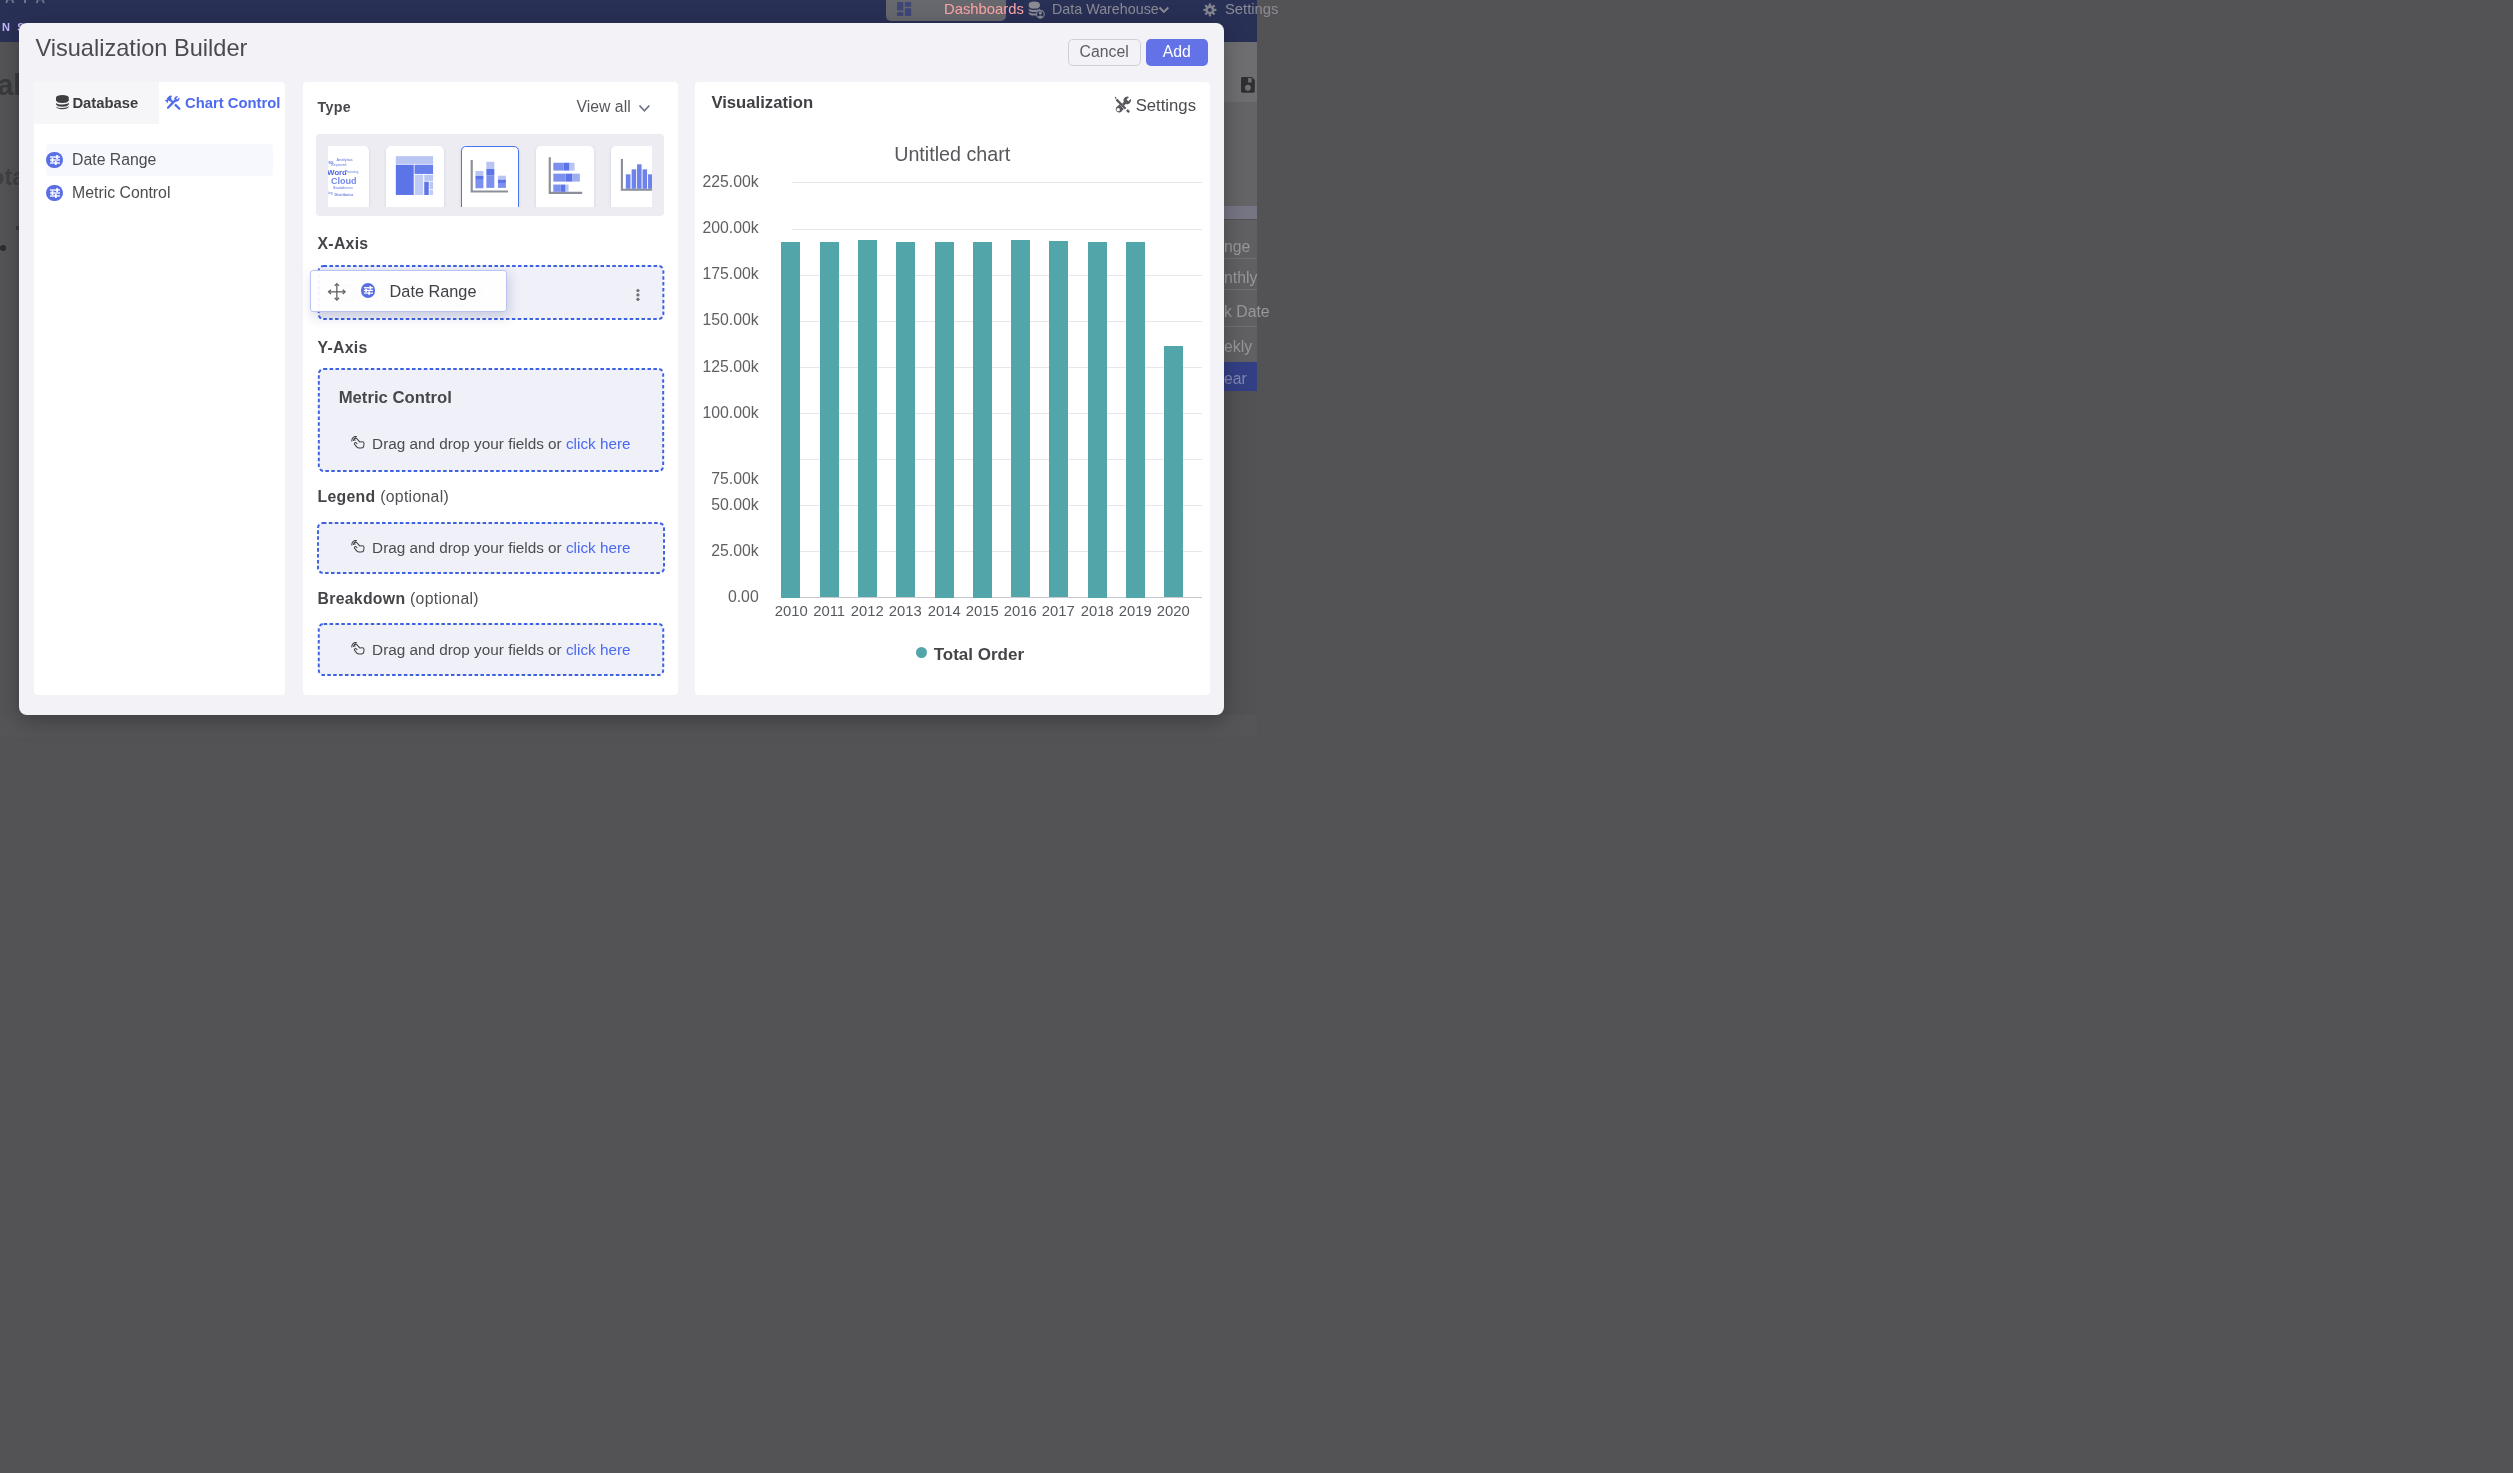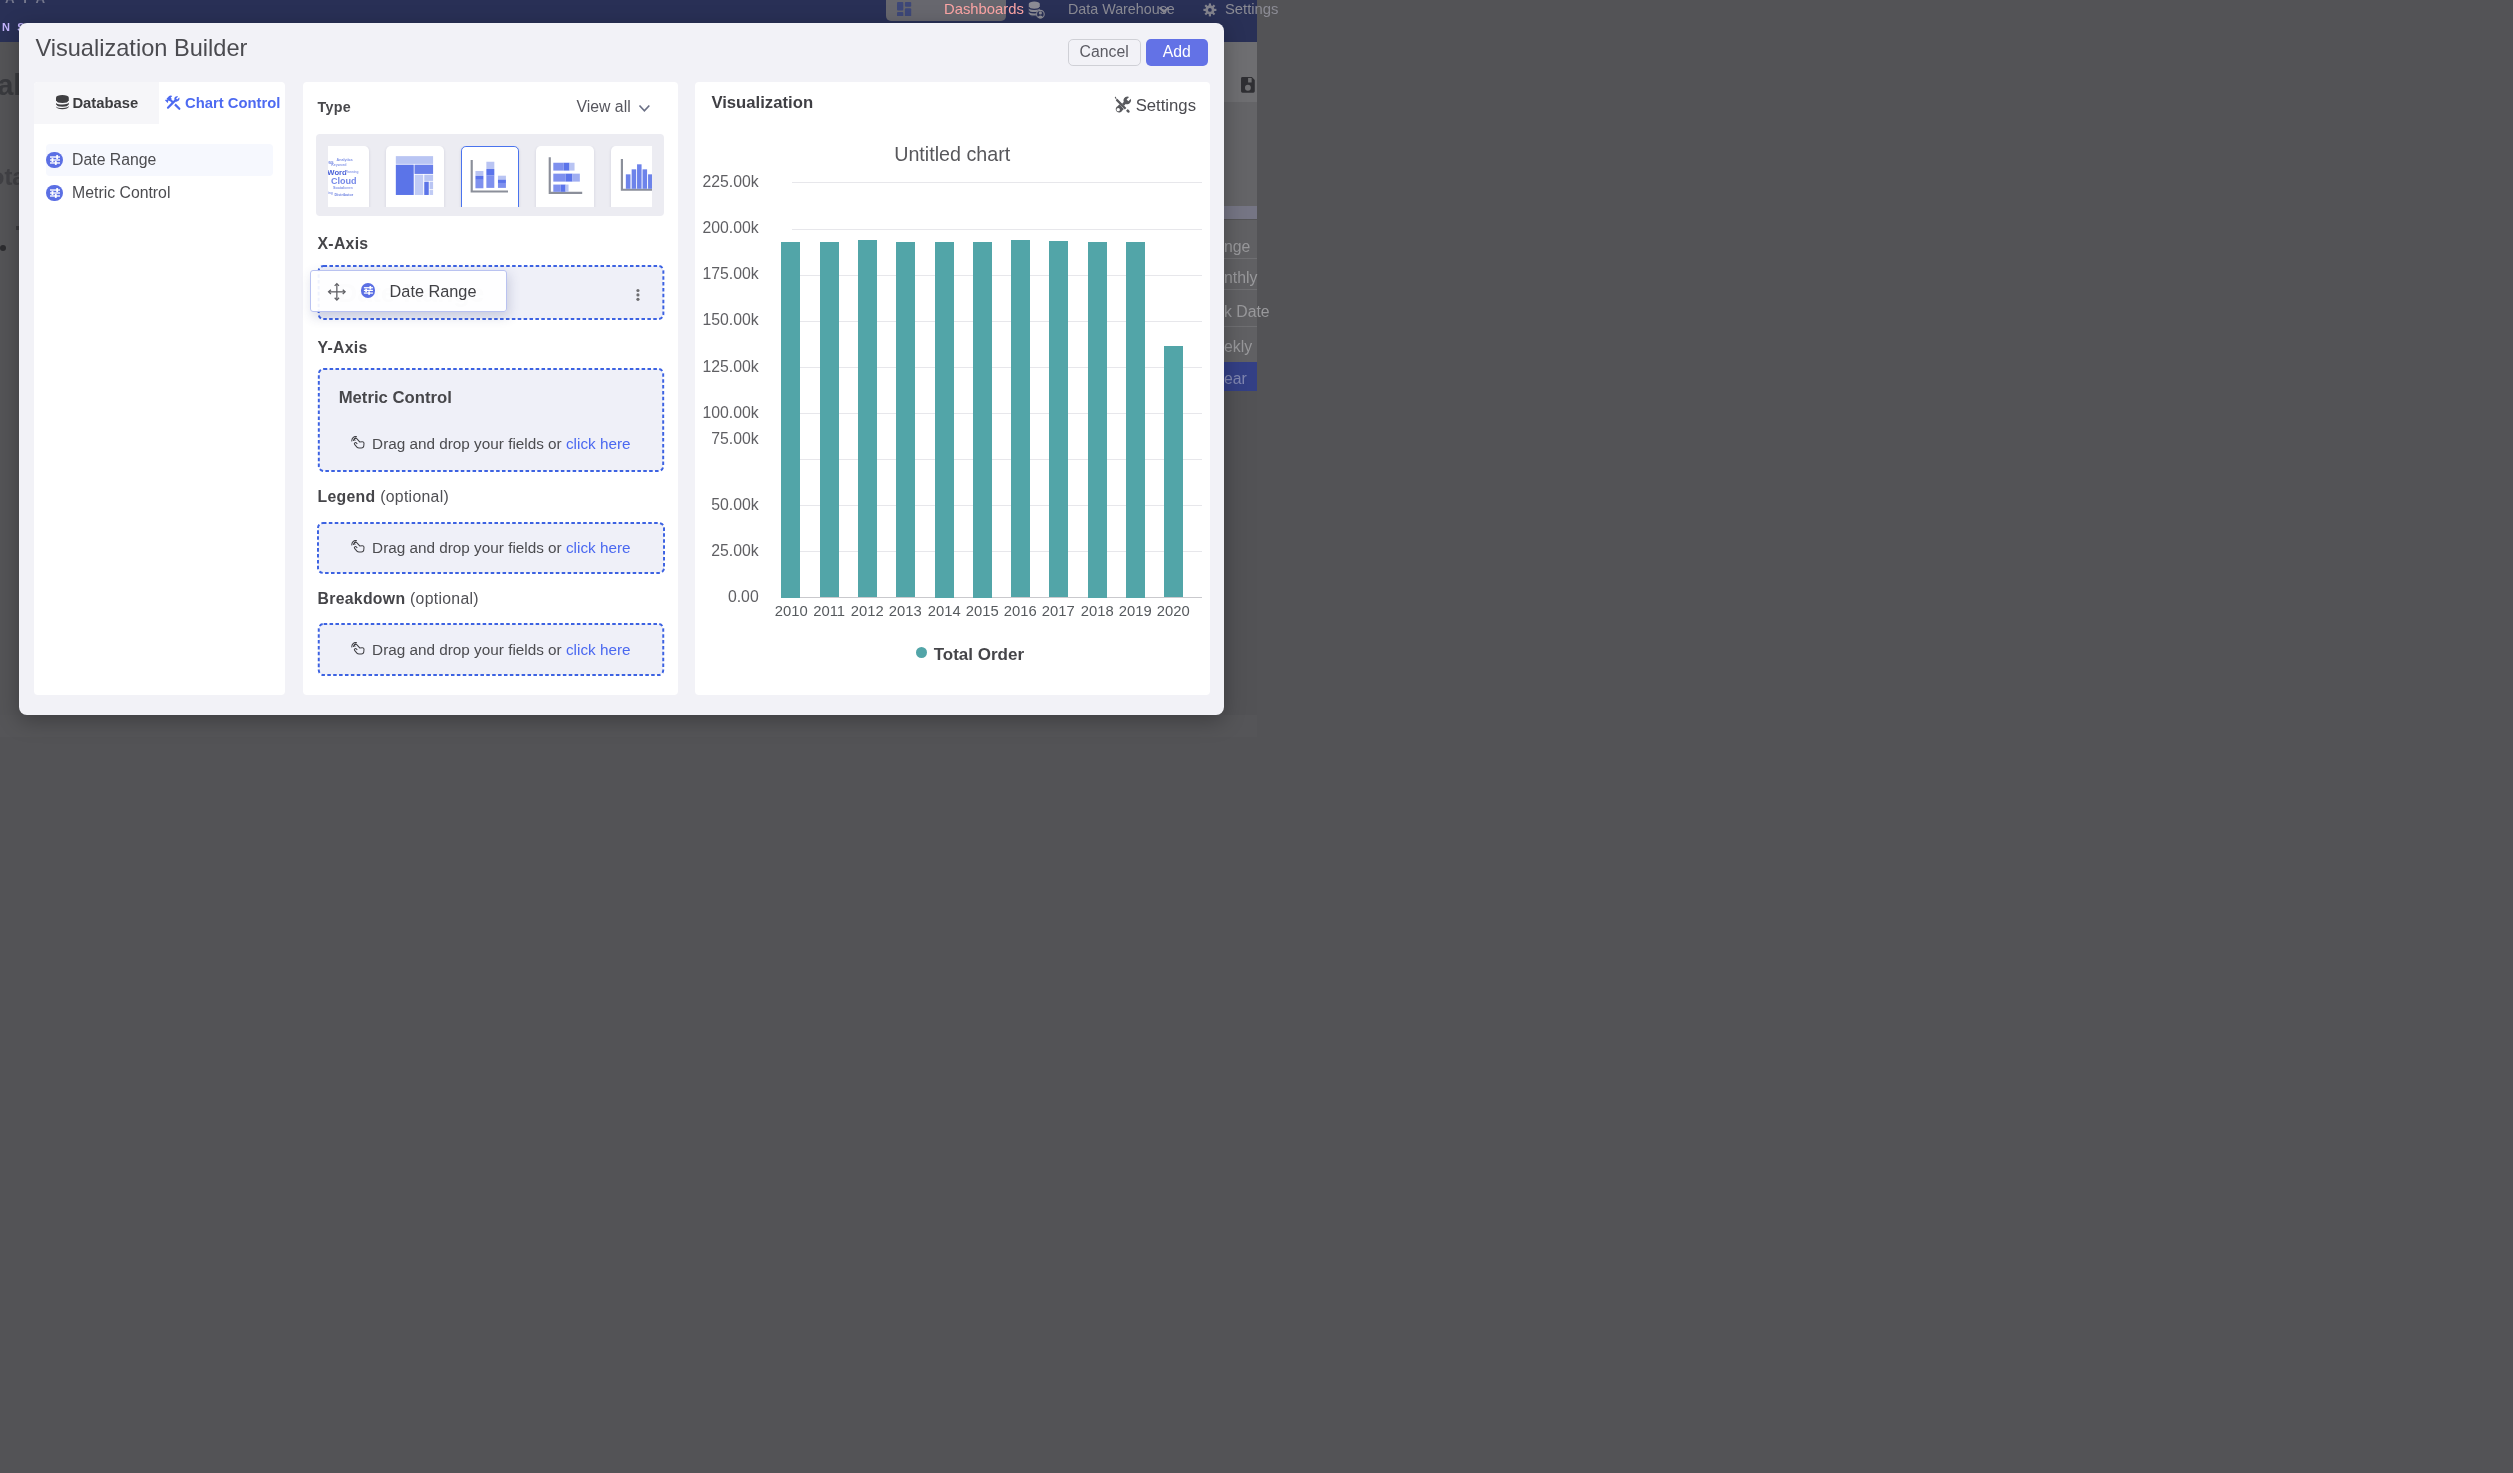--- a/index.html
+++ b/index.html
@@ -105,21 +105,21 @@
       <g fill="none" stroke="#293056" stroke-width="1.4">
         <path d="M0.8 6.2 a5.6 2.3 0 0 0 11.2 0"></path>
         <path d="M0.8 9.7 a5.6 2.3 0 0 0 11.2 0"></path>
         <path d="M0.8 13.2 a5.6 2.3 0 0 0 11.2 0"></path>
       </g>
       <circle cx="12.6" cy="13.4" r="4.5" fill="#293056"></circle>
       <circle cx="12.6" cy="13.4" r="3.9" fill="none" stroke="#8b8b94" stroke-width="1.1"></circle>
       <circle cx="12.6" cy="12.1" r="1.6" fill="#8b8b94"></circle>
       <path d="M9.9 16.6 a2.9 2.9 0 0 1 5.4 0 a4 4 0 0 1 -5.4 0 z" fill="#8b8b94"></path>
     </svg>
-  <div class="navtxt" style="left:1052px;font-size:14.3px;margin-left:16px;">Data Warehouse</div>
+  <div class="navtxt" style="left:1052px;font-size:14.3px;">Data Warehouse</div>
   <svg style="position:absolute;left:1158px;top:6.4px" width="11.8" height="7.9" viewBox="0 0 12 8">
       <path d="M1.5 1.5 L6 6 L10.5 1.5" fill="none" stroke="#8b8b94" stroke-width="2"></path>
     </svg>
   <svg style="position:absolute;left:1203px;top:3.4px" width="13.8" height="13.8" viewBox="0 0 14 14">
       <g fill="#83838d">
         <circle cx="7" cy="7" r="4.6"></circle>
         <g stroke="#83838d" stroke-width="2.2">
           <line x1="7" y1="0.4" x2="7" y2="13.6"></line>
           <line x1="0.4" y1="7" x2="13.6" y2="7"></line>
           <line x1="2.3" y1="2.3" x2="11.7" y2="11.7"></line>
@@ -364,21 +364,21 @@
     <div class="gline" style="top:377px;"></div>
     <div class="gline" style="top:423px;"></div>
     <div class="gline" style="top:469px;"></div>
     <div class="gline" style="top:515px;background:#c9c9cd;"></div>
     <div class="ylab" style="top:91px;">225.00k</div>
     <div class="ylab" style="top:137px;">200.00k</div>
     <div class="ylab" style="top:183px;">175.00k</div>
     <div class="ylab" style="top:229px;">150.00k</div>
     <div class="ylab" style="top:276px;">125.00k</div>
     <div class="ylab" style="top:322px;">100.00k</div>
-    <div class="ylab" style="top:348px;">75.00k</div>
+    <div class="ylab" style="top:388px;">75.00k</div>
     <div class="ylab" style="top:414px;">50.00k</div>
     <div class="ylab" style="top:460px;">25.00k</div>
     <div class="ylab" style="top:506px;">0.00</div>
     <div class="bar" style="left:86px;top:160px;height:356px;"></div>
     <div class="bar" style="left:125px;top:160px;height:355px;"></div>
     <div class="bar" style="left:163px;top:158px;height:357px;"></div>
     <div class="bar" style="left:201px;top:160px;height:355px;"></div>
     <div class="bar" style="left:240px;top:160px;height:356px;"></div>
     <div class="bar" style="left:278px;top:160px;height:356px;"></div>
     <div class="bar" style="left:316px;top:158px;height:357px;"></div>

